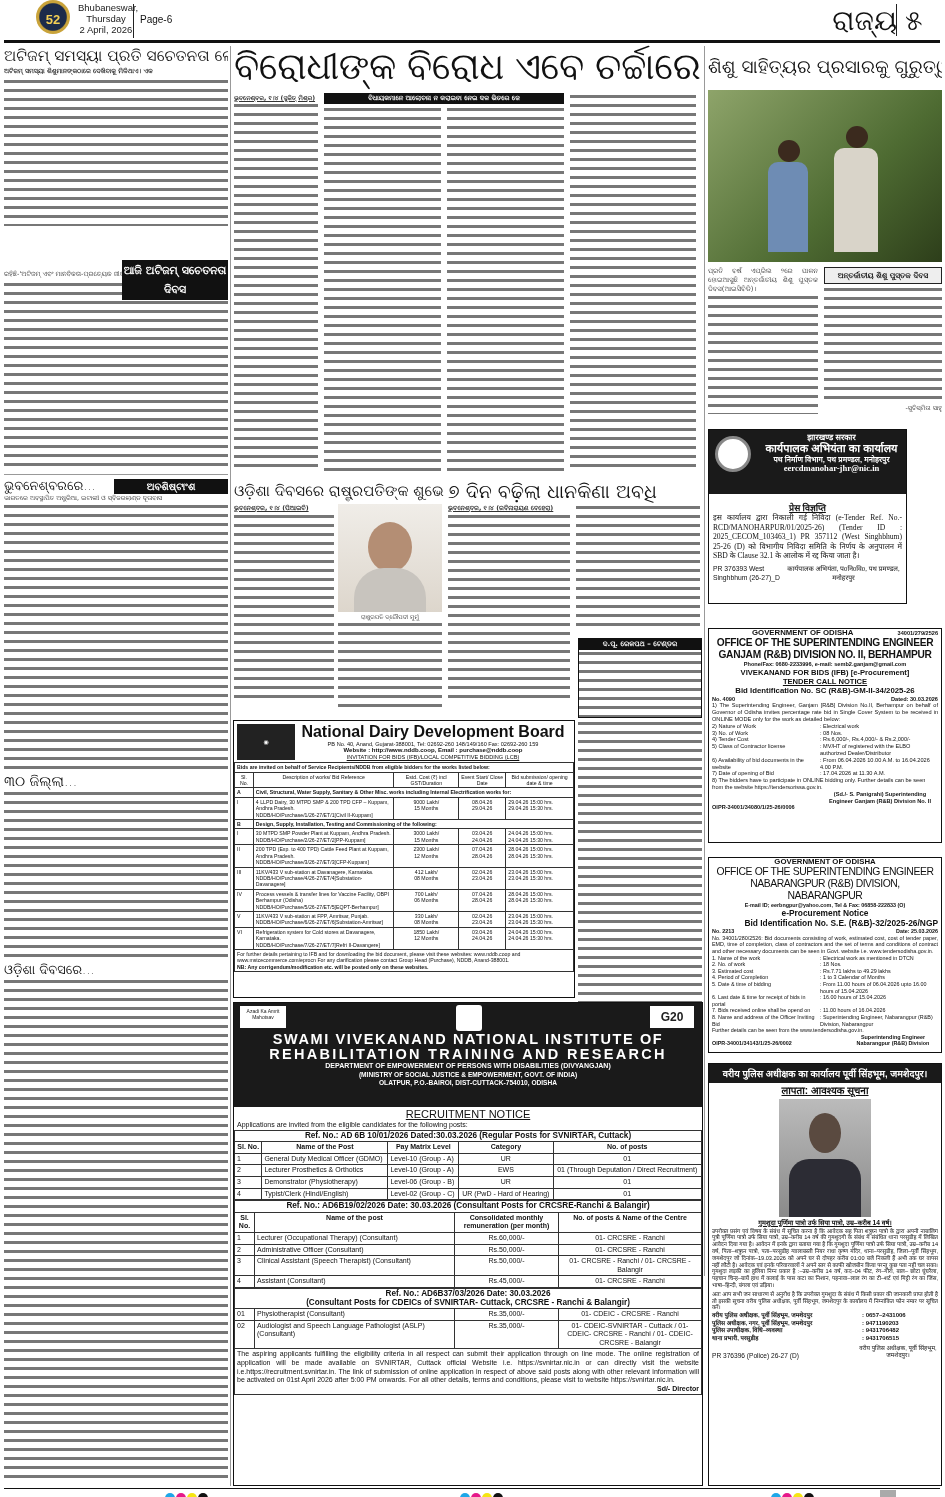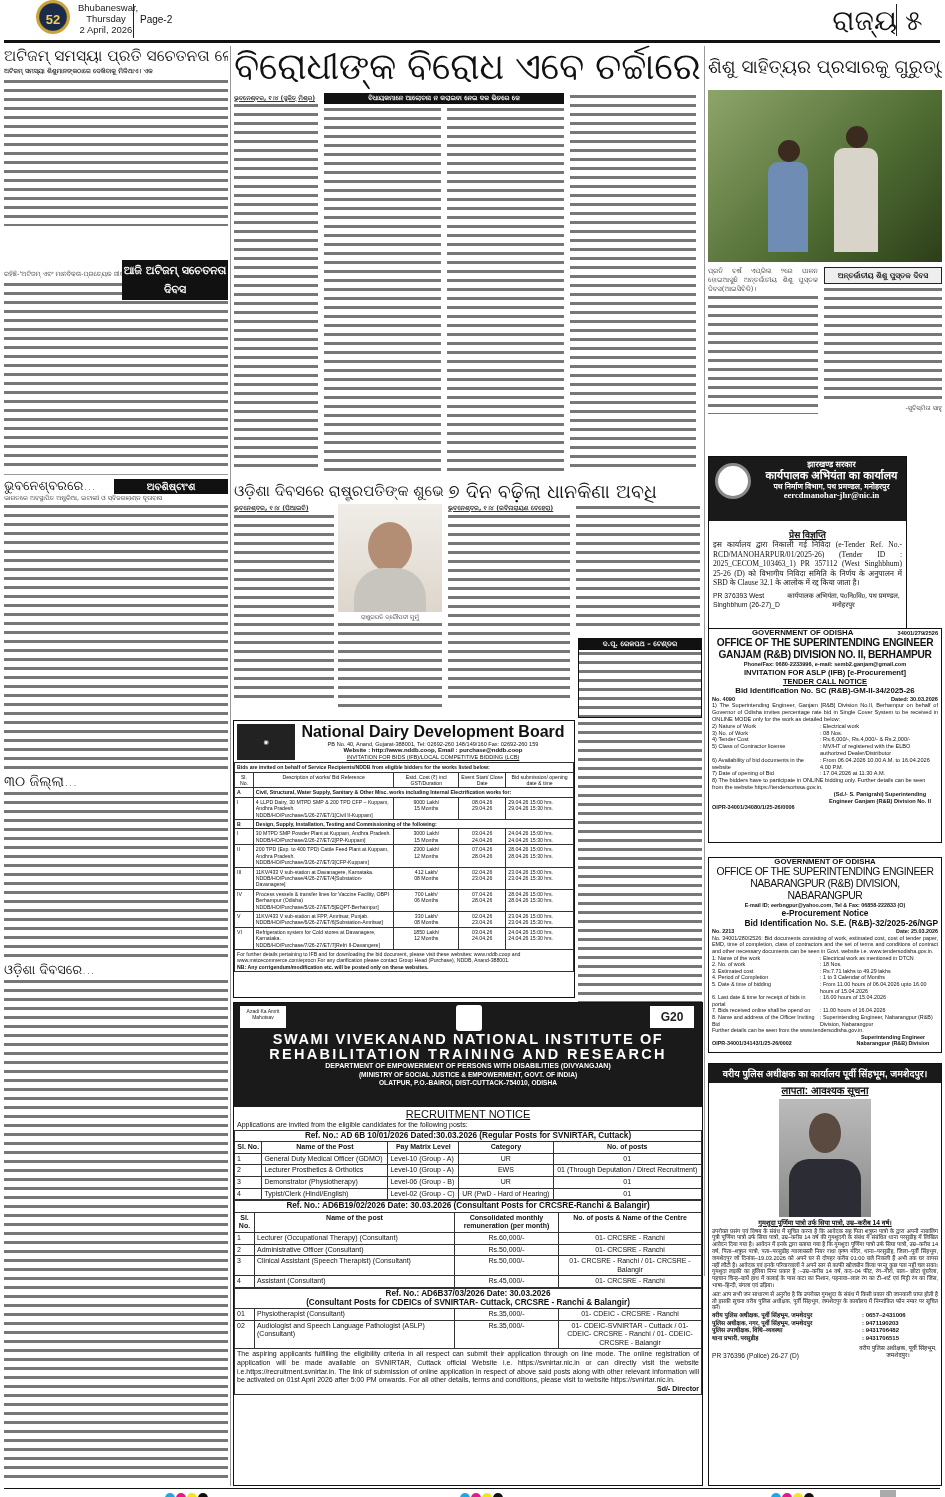--- a/index.html
+++ b/index.html
@@ -29,21 +29,21 @@
 <body>
 
 <div class="abs masthead">
   <div class="abs logo">52</div>
   <div class="abs dateline">
     <div>Bhubaneswar,</div>
     <div>Thursday</div>
     <div>2 April, 2026</div>
   </div>
   <div class="abs vsep"></div>
-  <div class="abs pageno">Page-2</div>
+  <div class="abs pageno">Page-6</div>
   <div class="abs section">ରାଜ୍ୟ</div>
   <div class="abs sec-sep"></div>
   <div class="abs sec-num">୫</div>
 </div>
 <div class="abs rule"></div>
 
 <div class="abs" style="left:4px;top:46px;width:224px;height:1440px">
   <div class="h1" style="font-size:15.5px;line-height:20px">ଅଟିଜମ୍ ସମସ୍ୟା ପ୍ରତି ସଚେତନତା ଲୋଡ଼ା</div>
   <div class="txt" style="font-weight:bold;margin-top:1px">ଅଟିଜମ୍ ସମସ୍ୟା ଶିଶୁମାନଙ୍କଠାରେ ଦେଖିବାକୁ ମିଳିଥାଏ। ଏକ</div>
   <div class="lines" style="height:148px;margin-top:2px"></div>
@@ -423,21 +423,21 @@
       <div class="lines" style="height:120px"></div>
     </div>
     <div style="width:118px">
       <div style="border:1px solid #222;background:#eee;font-family:'DejaVu Sans',sans-serif;font-weight:bold;font-size:7.4px;padding:3px 2px;text-align:center">ଅନ୍ତର୍ଜାତୀୟ ଶିଶୁ ପୁସ୍ତକ ଦିବସ</div>
       <div class="lines" style="height:118px;margin-top:2px"></div>
       <div class="txt" style="text-align:right">-ସୁଚିସ୍ମିତା ସାହୁ</div>
     </div>
   </div>
 </div>
 
-<div class="abs ad" style="left:708px;top:456px;width:199px;height:175px;font-size:7px;line-height:9px">
+<div class="abs ad" style="left:708px;top:429px;width:199px;height:175px;font-size:7px;line-height:9px">
   <div style="background:#1a1a1a;color:#fff;height:64px;position:relative;padding-left:48px;text-align:center">
     <div class="abs" style="left:6px;top:6px;width:36px;height:36px;border-radius:50%;background:#fff;border:3px solid #888"></div>
     <div style="font-size:8px;font-weight:bold;padding-top:3px">झारखण्ड सरकार</div>
     <div style="font-size:11px;font-weight:bold;line-height:13px">कार्यपालक अभियंता का कार्यालय</div>
     <div style="font-size:7.6px;font-weight:bold">पथ निर्माण विभाग, पथ प्रमण्डल, मनोहरपुर</div>
     <div style="font-size:8.6px;font-weight:bold;font-family:Liberation Serif, serif">eercdmanohar-jhr@nic.in</div>
   </div>
   <div style="padding:10px 4px;font-family:'Liberation Serif',serif">
     <div style="text-align:center;font-weight:bold;text-decoration:underline;font-size:9px">प्रेस विज्ञप्ति</div>
     <div style="text-align:justify;font-size:7.6px;line-height:9.5px">इस कार्यालय द्वारा निकाली गई निविदा (e-Tender Ref. No.- RCD/MANOHARPUR/01/2025-26) (Tender ID : 2025_CECOM_103463_1) PR 357112 (West Singhbhum) 25-26 (D) को विभागीय निविदा समिति के निर्णय के अनुपालन में SBD के Clause 32.1 के आलोक में रद्द किया जाता है।</div>
@@ -449,21 +449,21 @@
 </div>
 
 <div class="abs ad" style="left:708px;top:628px;width:234px;height:215px;font-size:5.6px;line-height:6.8px;padding:1px 3px">
   <div style="display:flex;justify-content:space-between;font-weight:bold">
     <span style="font-size:7.8px;margin-left:40px">GOVERNMENT OF ODISHA</span>
     <span style="font-size:5.6px">34001/279/2526</span>
   </div>
   <div style="font-size:10.2px;font-weight:bold;text-align:center;line-height:12px;letter-spacing:-0.3px">OFFICE OF THE SUPERINTENDING ENGINEER</div>
   <div style="font-size:10.2px;font-weight:bold;text-align:center;line-height:12px;letter-spacing:-0.3px">GANJAM (R&amp;B) DIVISION NO. II, BERHAMPUR</div>
   <div style="text-align:center;font-weight:bold">Phone/Fax: 0680-2233996, e-mail: semb2.ganjam@gmail.com</div>
-  <div style="text-align:center;font-weight:bold;font-size:7.6px;line-height:9px">INVITATION FOR ASLP (IFB) [e-Procurement]</div>
+  <div style="text-align:center;font-weight:bold;font-size:7.6px;line-height:9px">VIVEKANAND FOR BIDS (IFB) [e-Procurement]</div>
   <div style="text-align:center;font-weight:bold;font-size:7.6px;line-height:9px;text-decoration:underline">TENDER CALL NOTICE</div>
   <div style="text-align:center;font-weight:bold;font-size:7.8px;line-height:10px">Bid Identification No. SC (R&amp;B)-GM-II-34/2025-26</div>
   <div style="display:flex;justify-content:space-between;font-weight:bold">
       <span>No. 4090</span>
       <span>Dated: 30.03.2026</span>
     </div>
   <div style="text-align:justify">1) The Superintending Engineer, Ganjam [R&amp;B] Division No.II, Berhampur on behalf of Governor of Odisha invites percentage rate bid in Single Cover System to be received in ONLINE MODE only for the work as detailed below:</div>
   <div style="display:grid;grid-template-columns:108px 1fr">
     <span>2) Nature of Work</span>
       <span>: Electrical work</span>

